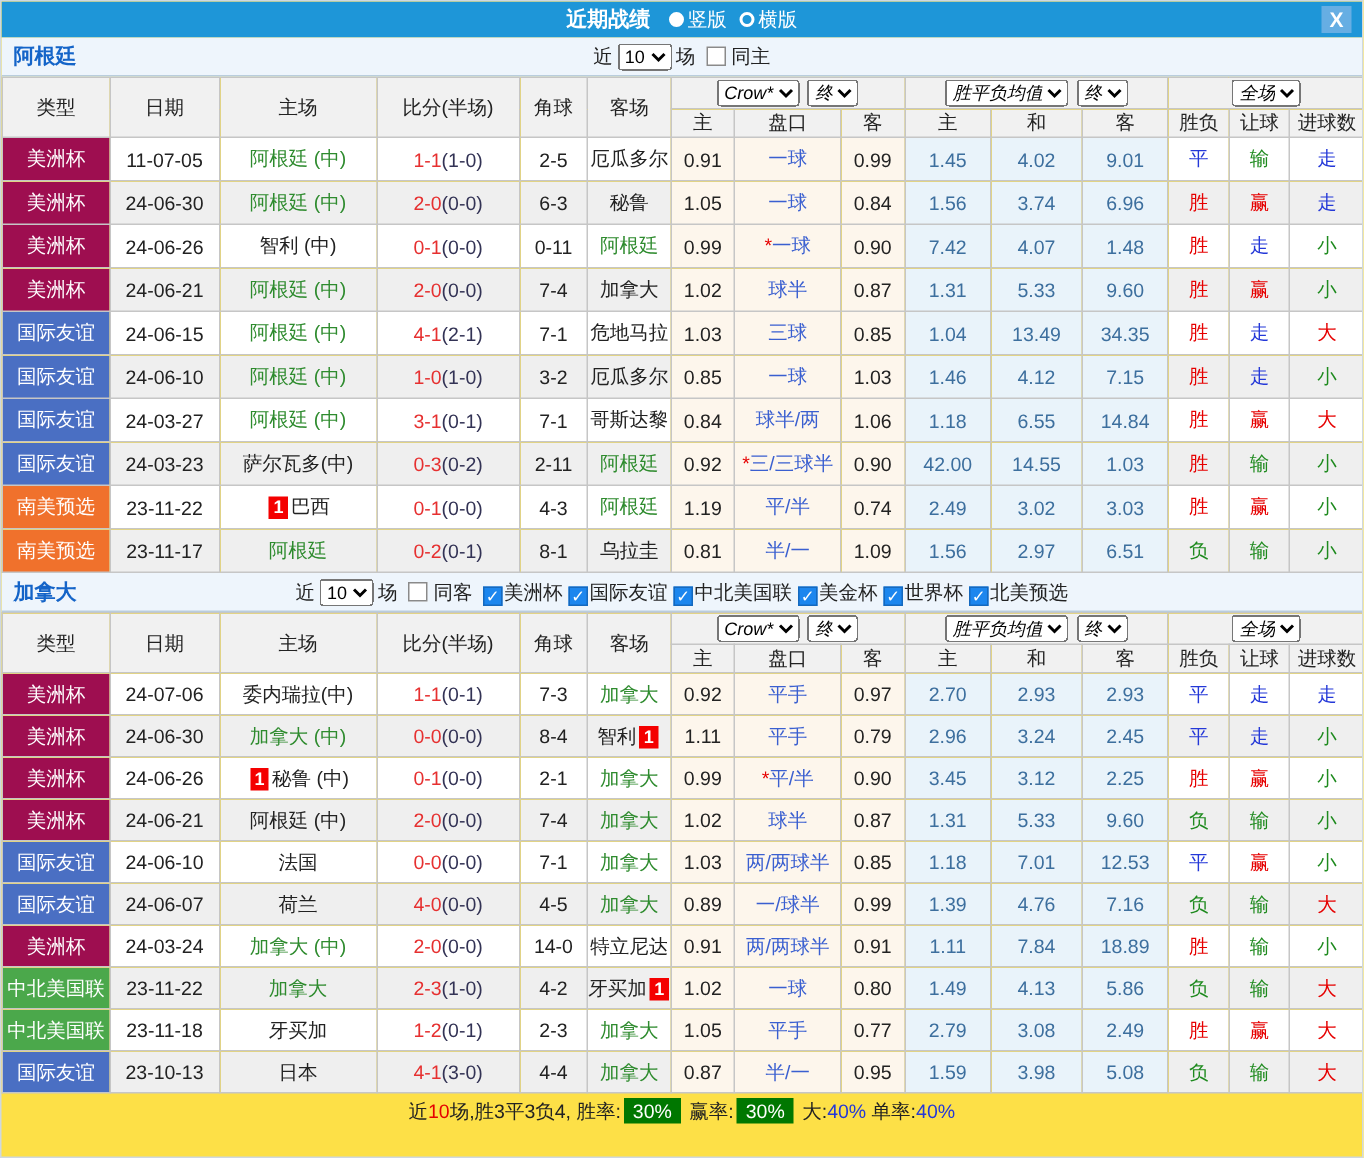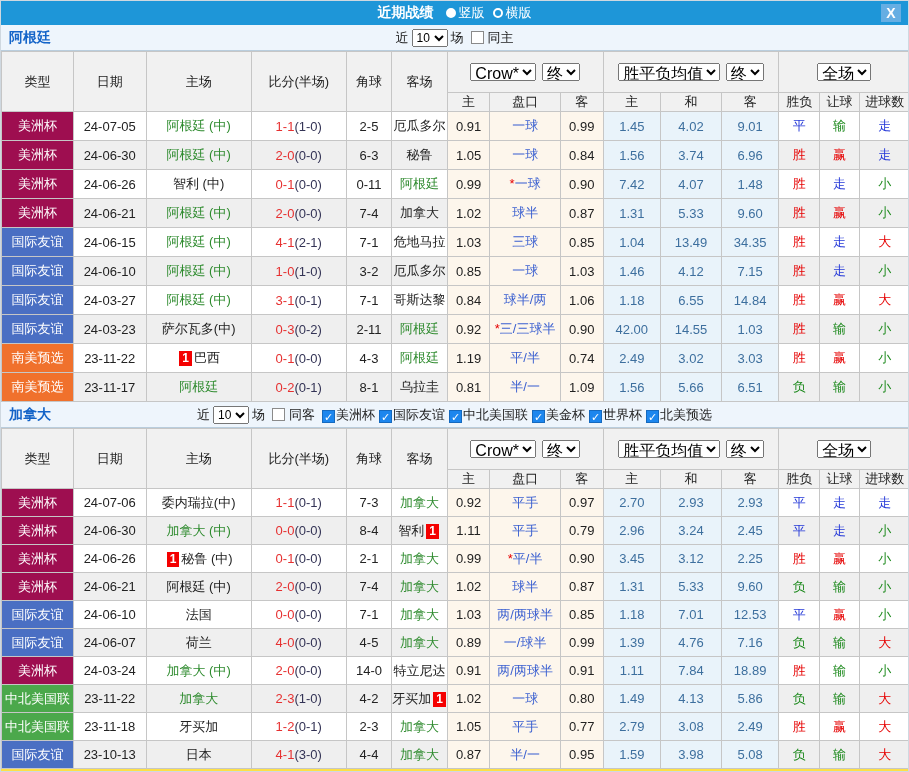--- a/index.html
+++ b/index.html
@@ -20,21 +20,21 @@
   .secbar select { font-size:12px; height:18px; }
   .cb { display:inline-block; width:13px; height:13px; border:1px solid #8a8a8a; background:#fff; vertical-align:-2px; margin:0 1px 0 4px; font-size:11px; line-height:12px; text-align:center; cursor:pointer; }
   .cb.on { background:#1c86ee; border-color:#1569be; color:#fff; }
 
   
   table { border-collapse:collapse; table-layout:fixed; width:909px; }
   th, td { border:1px solid #c6c6c6; text-align:center; overflow:hidden; white-space:nowrap; }
   thead th { background:#f1f1f1; font-weight:normal; color:#222; font-size:13px; }
   thead tr.selrow th { height:21px; padding:1px 0; }
   thead tr.subrow th { height:17px; }
-  thead select { font-size:16px; height:18px; margin:10px 1px; }
+  thead select { font-size:12px; height:18px; margin:0 1px;font-style:italic; }
   tbody td { height:29px; font-size:13px; color:#222; background:#fff; }
   .sec2 tbody td { height:28px; }
   tr.even td.plain { background:#efefef; }
   td.plain { background:#fff; }
   td.type { color:#fff; font-size:13px; }
   .c1 { background:#9e0e50; } .c2 { background:#4a6fc3; } .c3 { background:#f0712c; } .c4 { background:#4ba84b; }
   td.peach { background:#fdf6ec;margin-left:12px; }
   td.avgc { background:#e9f3fa; color:#3d6f9e; }
   .tg { color:#2e8b2e; }
   .ft { color:#e63030;margin-top:38px; } .ht { color:#333355; }
@@ -121,21 +121,21 @@
           <th>和</th>
           <th>客</th>
           <th>胜负</th>
           <th>让球</th>
           <th>进球数</th>
         </tr>
       </thead>
       <tbody>
           <tr class="odd">
             <td class="type c1">美洲杯</td>
-            <td class="plain">24-07-05</td>
+            <td class="plain">11-07-05</td>
             <td class="plain"><span class="tg">阿根廷 (中)</span></td>
             <td class="plain"><span class="ft">1-1</span><span class="ht">(1-0)</span></td>
             <td class="plain">2-5</td>
             <td class="plain"><span>厄瓜多尔</span></td>
             <td class="peach">0.91</td>
             <td class="peach"><span class="hcap">一球</span></td>
             <td class="peach">0.99</td>
             <td class="avgc">1.45</td>
             <td class="avgc">4.02</td>
             <td class="avgc">9.01</td>
@@ -283,21 +283,21 @@
             <td class="type c3">南美预选</td>
             <td class="plain">23-11-17</td>
             <td class="plain"><span class="tg">阿根廷</span></td>
             <td class="plain"><span class="ft">0-2</span><span class="ht">(0-1)</span></td>
             <td class="plain">8-1</td>
             <td class="plain"><span>乌拉圭</span></td>
             <td class="peach">0.81</td>
             <td class="peach"><span class="hcap">半/一</span></td>
             <td class="peach">1.09</td>
             <td class="avgc">1.56</td>
-            <td class="avgc">5.66</td>
+            <td class="avgc">2.97</td>
             <td class="avgc">6.51</td>
             <td class="plain rg">负</td>
             <td class="plain rg">输</td>
             <td class="plain rg">小</td>
           </tr>
         </tbody>
     </table>
   </div>
 
   <div class="section sec2">

